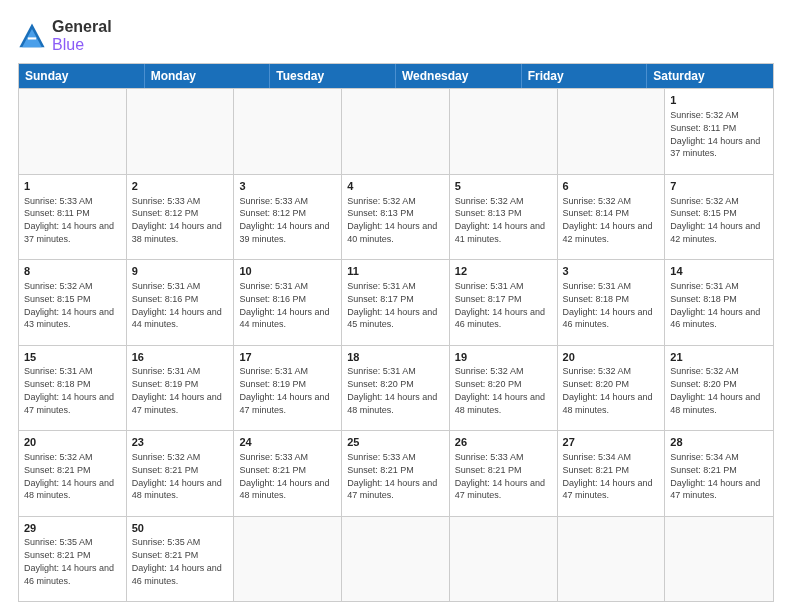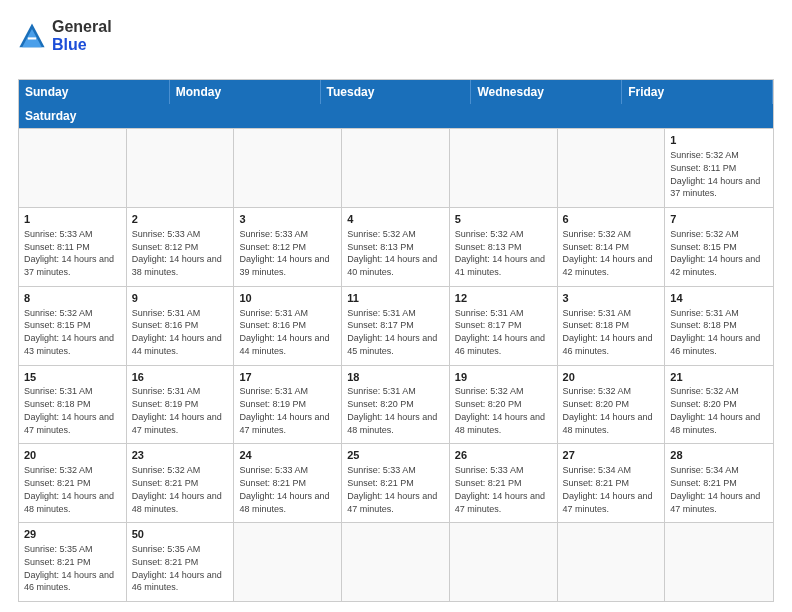--- a/index.html
+++ b/index.html
@@ -13,41 +13,41 @@
     .page {
       width: 792px;
       height: 612px;
       padding: 18px 18px 10px 18px;
       display: flex;
       flex-direction: column;
     }
     .header {
       display: flex;
       align-items: flex-start;
-      margin-bottom: 26px;
+      margin-bottom: 10px;
     }
     .logo {
       display: flex;
       align-items: center;
       gap: 4px;
     }
     .logo-text {
       display: flex;
       flex-direction: column;
       line-height: 1.1;
     }
     .logo-general {
       font-size: 16px;
       font-weight: bold;
       color: #333;
     }
     .logo-blue {
       font-size: 16px;
-      font-weight: bold;
-      color: #1d4ed8;
+      font-weight: normal;
+      color: #8b5cf6;
     }
     .logo-icon {
       width: 28px;
       height: 28px;
       margin-right: 2px;
     }
     .title-block {
       text-align: right;
     }
     .main-title {
@@ -60,21 +60,21 @@
       color: #444;
     }
     .calendar {
       flex: 1;
       display: flex;
       flex-direction: column;
       border: 1px solid #ccc;
     }
     .cal-header {
       display: grid;
-      grid-template-columns: repeat(5, 1fr);
+      grid-template-columns: repeat(6, 1fr);
       background-color: #1a6fba;
     }
     .cal-header-cell {
       padding: 5px 6px;
       color: #fff;
       font-size: 12px;
       font-weight: bold;
       text-align: left;
       border-right: 1px solid #4a8fd0;
     }

